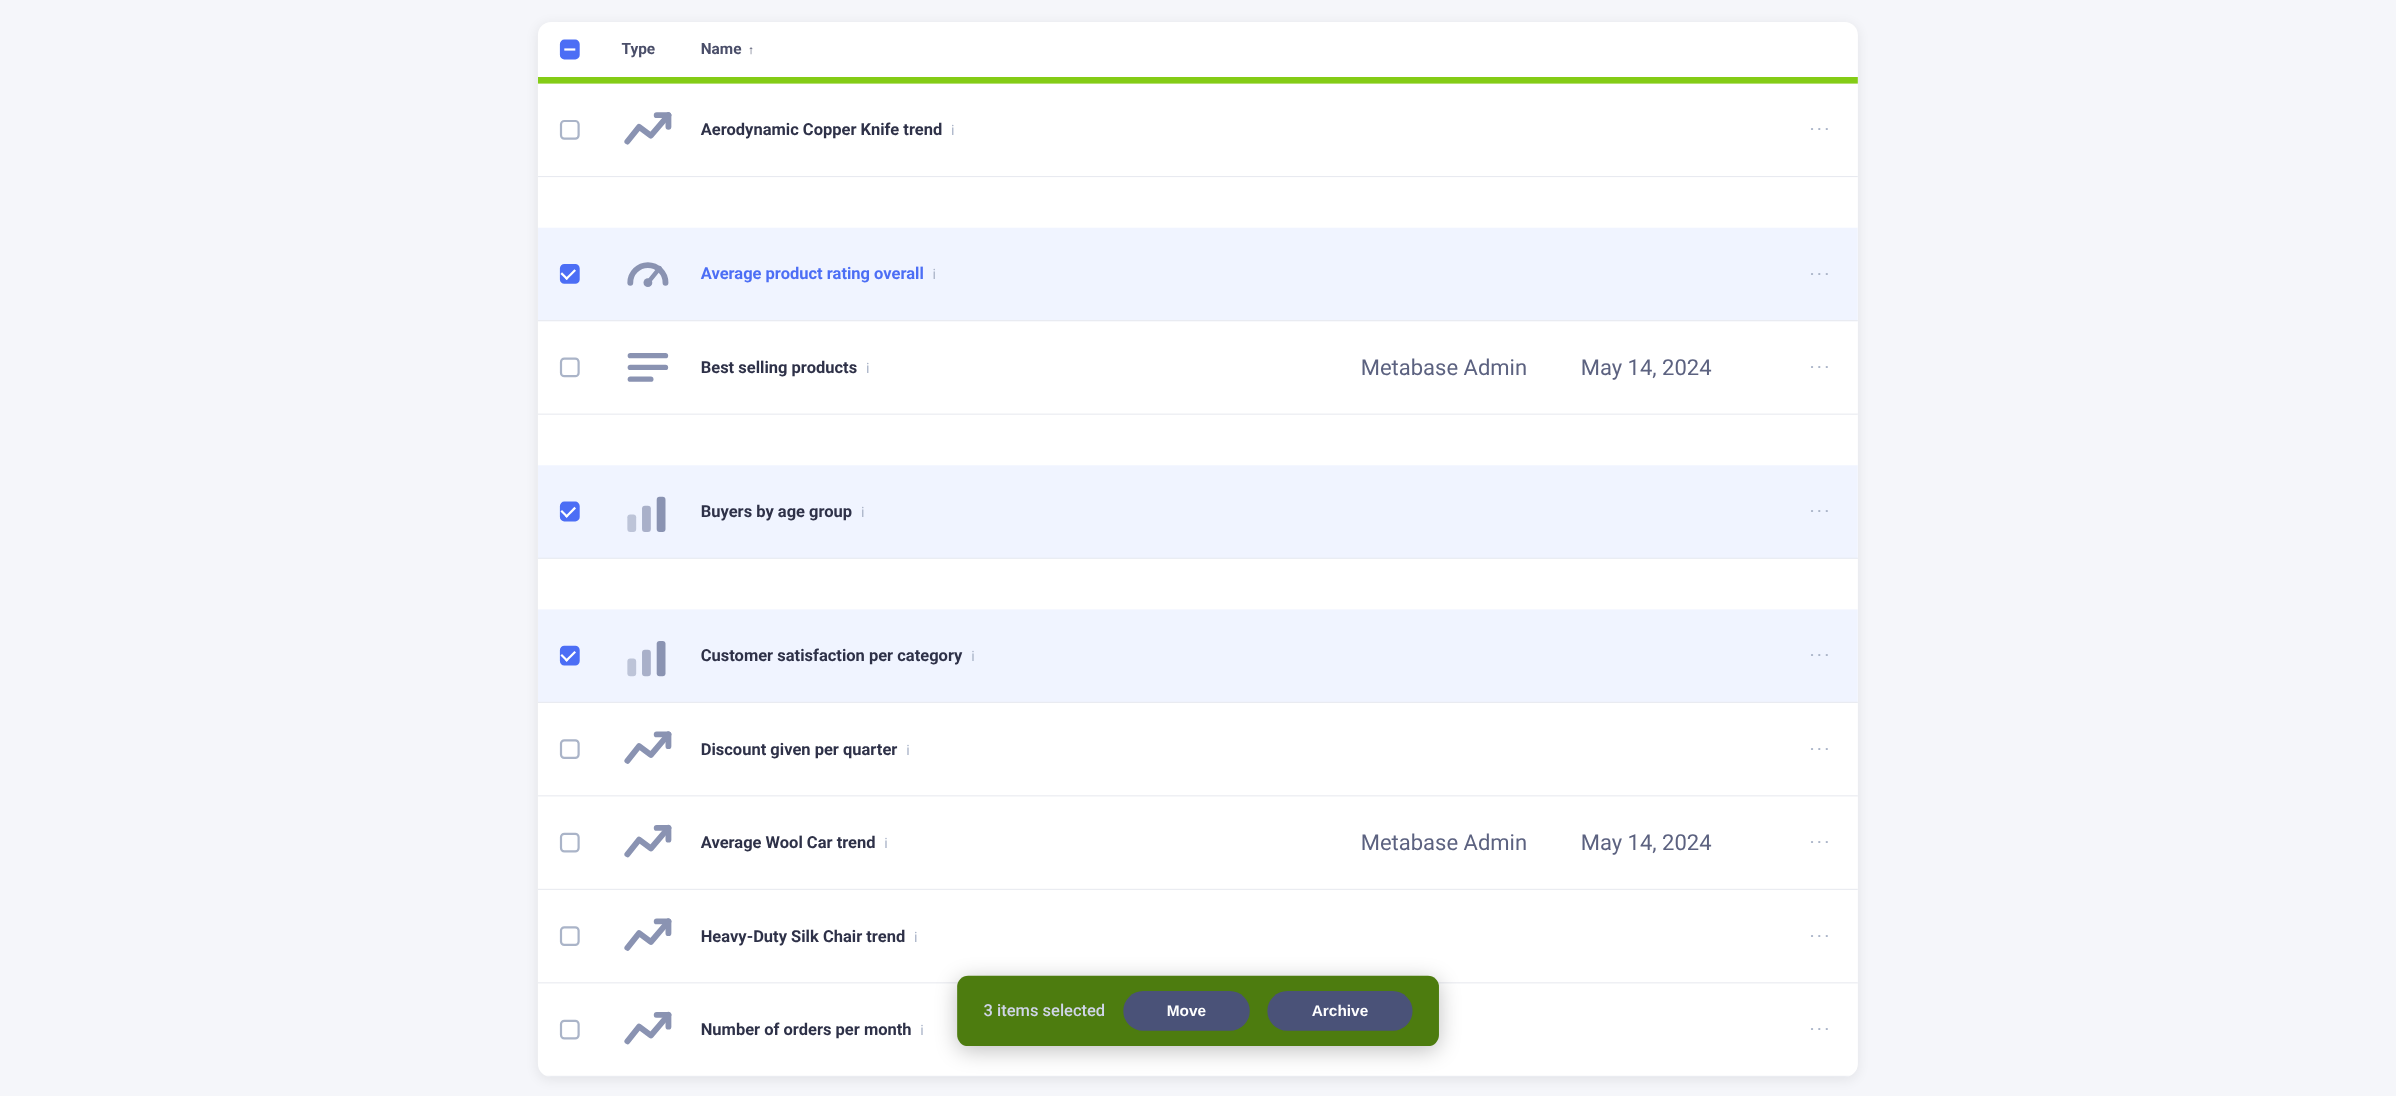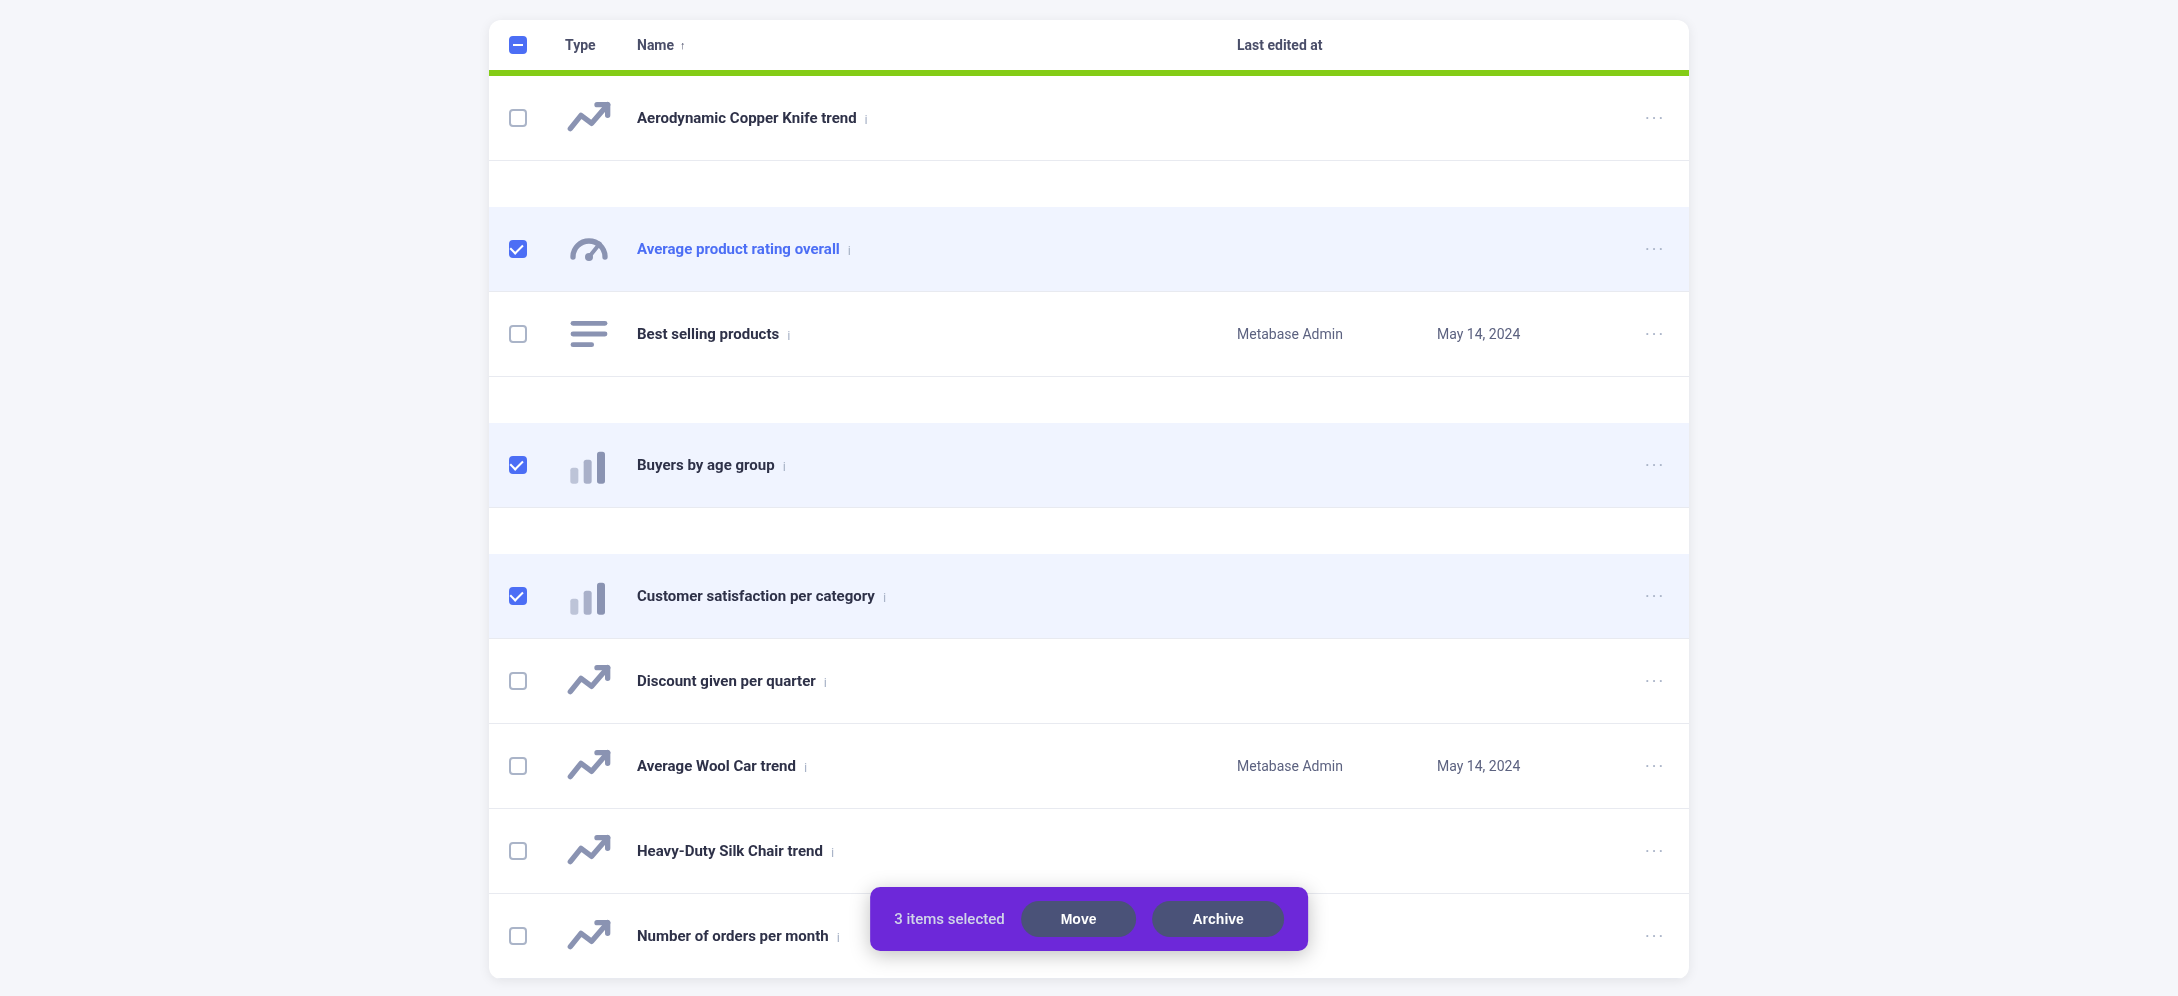--- a/index.html
+++ b/index.html
@@ -111,21 +111,21 @@
     }
     .row-name.link {
       color: #4c6ef5;
     }
     .info-icon {
       color: #aab4c8;
       font-size: 13px;
       cursor: pointer;
     }
     .meta-text {
-      font-size: 14px;
+      font-size: 20px;
       color: #5c6280;
     }
     .more-btn {
       color: #aab4c8;
       font-size: 18px;
       cursor: pointer;
       padding: 4px 8px;
       border-radius: 4px;
       display: flex;
       align-items: center;
@@ -137,21 +137,21 @@
       color: #4a4e69;
       margin-left: 2px;
     }
 
     
     .bulk-bar {
       position: absolute;
       bottom: 28px;
       left: 50%;
       transform: translateX(-50%);
-      background: #6d28d9;
+      background: #4d7c0f;
       border-radius: 10px;
       padding: 14px 24px;
       display: flex;
       align-items: center;
       gap: 16px;
       box-shadow: 0 4px 20px rgba(0,0,0,0.25);
       z-index: 10;
     }
     .bulk-bar-text {
       color: #d0d5e8;
@@ -178,21 +178,20 @@
 
   <div class="table-header">
     <div class="table-header-cell">
       <div class="checkbox indeterminate"></div>
     </div>
     <div class="table-header-cell">Type</div>
     <div class="table-header-cell">
       <span>Name</span>
       <span class="sort-arrow">↑</span>
     </div>
-    <div class="table-header-cell">Last edited at</div>
     <div class="table-header-cell"></div>
   </div>
 
   <div id="table-body">
       <div class="table-row">
         <div class="table-cell">
       <div class="checkbox"></div>
     </div>
         <div class="table-cell icon-cell">
       <svg viewBox="0 0 18 18" fill="none" xmlns="http://www.w3.org/2000/svg">

